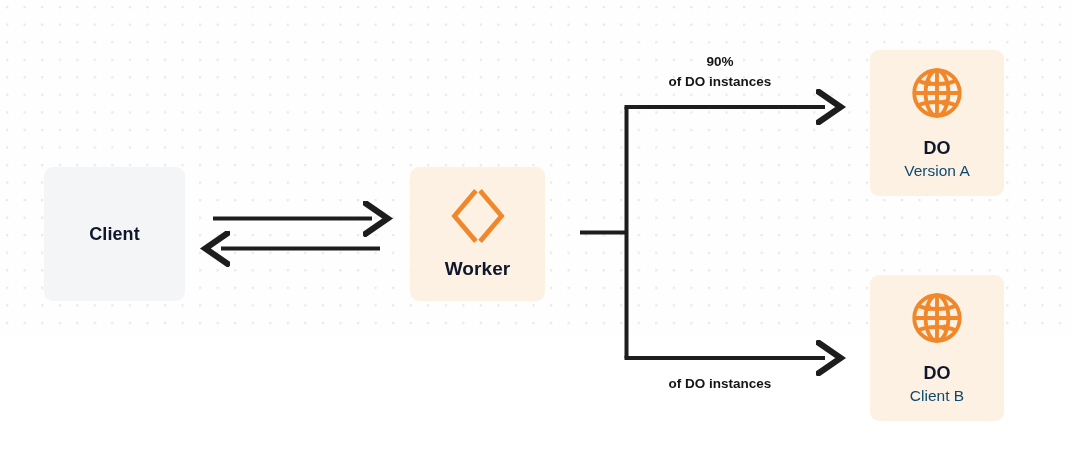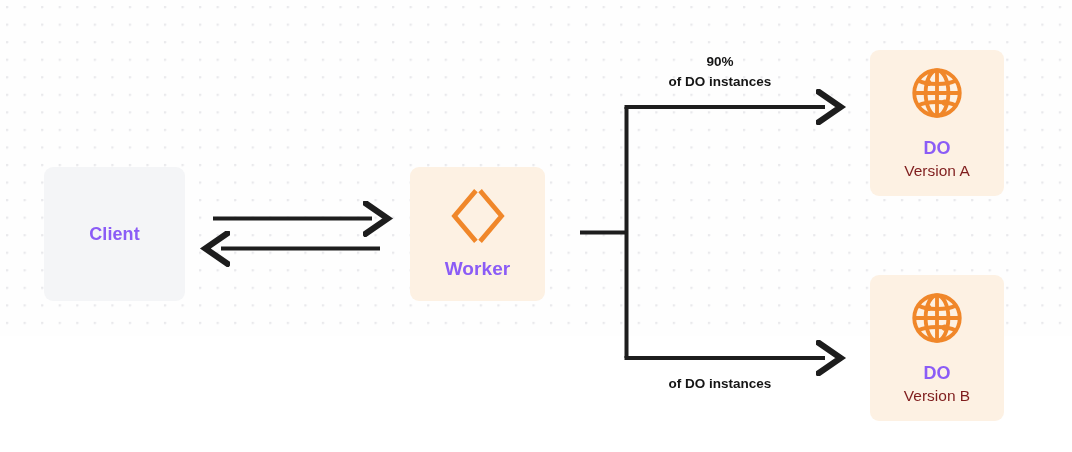--- a/index.html
+++ b/index.html
@@ -55,29 +55,29 @@
     width: 134px;
     height: 146px;
     background-color: #fdf1e3;
   }
   .node-do-a { top: 50px; }
   .node-do-b { top: 275px; }
 
   .node-label-strong {
     font-size: 18px;
     font-weight: bold;
-    color: #8b5cf6;
+    color: #0f172a;
     letter-spacing: 0.1px;
     line-height: 1.25;
   }
 
   .node-label-sub {
     font-size: 15.5px;
     font-weight: normal;
-    color: #7f1d1d;
+    color: #0c4a6e;
     line-height: 1.3;
     margin-top: 1px;
   }
 
   .worker-icon {
     width: 58px;
     height: 58px;
     margin-bottom: 12px;
   }
 
@@ -208,16 +208,16 @@
           <line x1="6" y1="32" x2="58" y2="32"></line>
           <line x1="32" y1="6" x2="32" y2="58"></line>
           <path d="M11 18 C20 23, 44 23, 53 18"></path>
           <path d="M11 46 C20 41, 44 41, 53 46"></path>
         </g>
         <circle cx="22" cy="20.5" r="3.6" fill="#f0872a"></circle>
         <circle cx="41" cy="43" r="3.6" fill="#f0872a"></circle>
       </svg>
     </span>
     <span class="node-label-strong">DO</span>
-    <span class="node-label-sub">Version B</span>
+    <span class="node-label-sub">Client B</span>
   </div>
 
 </div>
 
 </body></html>

